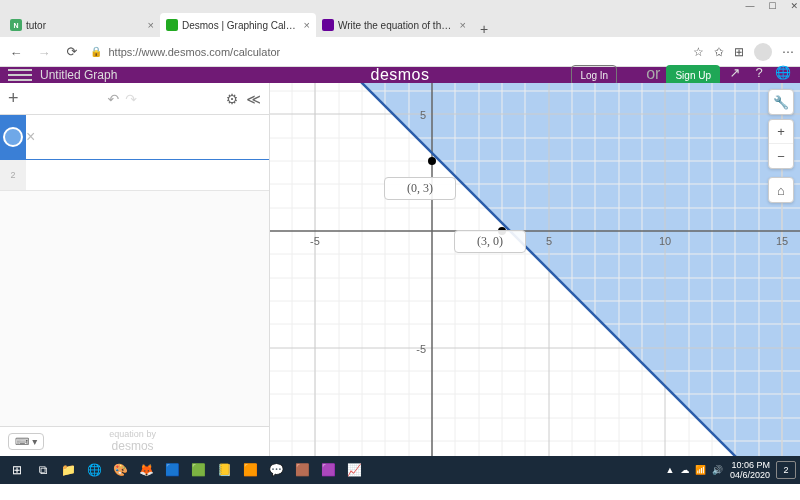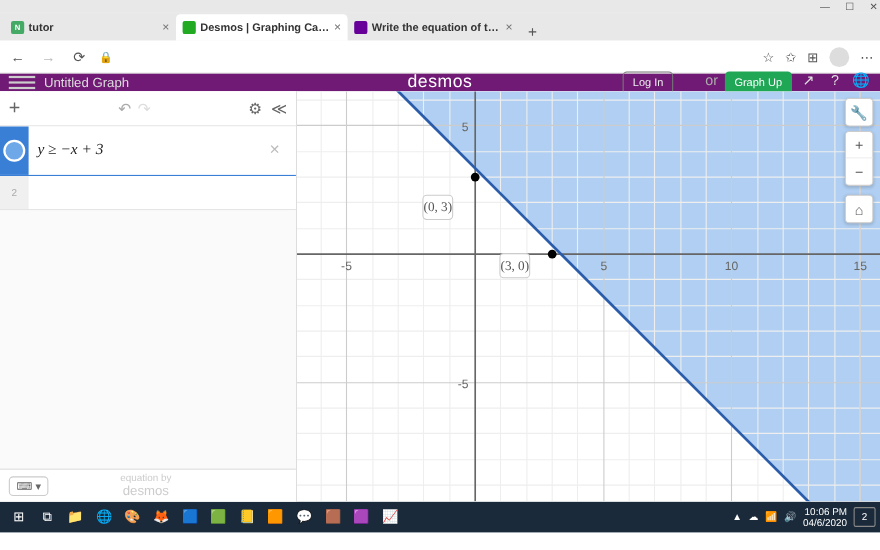--- a/index.html
+++ b/index.html
@@ -5,21 +5,21 @@
 * { margin: 0; padding: 0; box-sizing: border-box; }
 body { font-family: -apple-system, BlinkMacSystemFont, "Segoe UI", Arial, sans-serif; width: 800px; height: 500px; overflow: hidden; background: #fff; }
 
 
 .chrome-titlebar { height: 11px; background: #e8e8e8; display: flex; justify-content: flex-end; align-items: center; padding-right: 2px; gap: 14px; }
 .chrome-titlebar span { font-size: 9px; color: #555; }
 .tabs-bar { height: 26px; background: #e8e8e8; display: flex; align-items: flex-end; padding-left: 4px; }
 .tab { height: 24px; width: 156px; display: flex; align-items: center; padding: 0 6px; font-size: 10px; color: #333; border-top-left-radius: 4px; border-top-right-radius: 4px; gap: 4px; position: relative; }
 .tab.active { background: #fff; }
 .tab .favicon { width: 12px; height: 12px; border-radius: 2px; flex-shrink: 0; }
-.tab .tab-title { flex: 1; white-space: nowrap; overflow: hidden; text-overflow: ellipsis; font-weight: bold; }
+.tab .tab-title { flex: 1; white-space: nowrap; overflow: hidden; text-overflow: ellipsis; }
 .tab .tab-close { font-size: 11px; color: #777; }
 .fav-no { background: linear-gradient(45deg,#4a6,#4a6); display:flex;align-items:center;justify-content:center;color:#fff;font-size:7px;font-weight:bold; }
 .fav-des { background: #2a2; }
 .fav-y { background: #609; }
 .new-tab { width: 24px; text-align: center; font-size: 14px; color: #555; }
 
 .addr-bar { height: 30px; background: #fff; border-bottom: 1px solid #ddd; display: flex; align-items: center; padding: 0 6px; gap: 8px; }
 .addr-bar .nav-ico { width: 20px; text-align: center; font-size: 13px; color: #555; }
 .url-box { flex: 1; display: flex; align-items: center; gap: 6px; font-size: 11px; color: #666; }
 .url-box .lock { font-size: 10px; }
@@ -28,21 +28,21 @@
 .avatar-circ { width: 18px; height: 18px; border-radius: 50%; background: #ddd; }
 
 
 .des-header { height: 16px; background: #701a75; display: flex; align-items: center; color: #fff; padding: 0 8px; }
 .hamburger { width: 24px; display:flex; flex-direction:column; gap:3px; }
 .hamburger div { height:2px; background:#ccc; }
 .graph-title { margin-left: 8px; font-size: 12px; color: #ddd; }
 .des-logo { position:absolute; left:50%; transform:translateX(-50%); font-size: 16px; color: #fff; letter-spacing: 0.5px; font-weight: 400; }
 .des-header-right { margin-left: auto; display: flex; align-items: flex-start; gap: 6px; }
 .btn-outline { border: 1px solid #777; padding: 4px 8px; border-radius: 4px; font-size: 10px; color: #eee; }
-.or { font-size: 13px; color: #aaa; padding-left: 23px; }
+.or { font-size: 16px; color: #aaa; padding-left: 23px; }
 .btn-green { background: #1fa756; padding: 5px 9px; border-radius: 4px; font-size: 10px; color: #fff; }
 .hdr-ico { font-size: 13px; color: #ddd; width:18px; text-align:center;}
 
 
 .main { display: flex; height: calc(100% - 99px - 28px); position: relative; }
 .left-panel { width: 270px; border-right: 1px solid #ddd; display: flex; flex-direction: column; background:#fafafa; }
 .expr-toolbar { height: 32px; display: flex; align-items: center; padding: 0 8px; border-bottom: 1px solid #ddd; background:#fff;}
 .expr-toolbar .plus { font-size: 18px; color: #666; }
 .expr-toolbar .center { flex: 1; display:flex; justify-content:center; gap:6px; font-size:14px; color:#aaa;}
 .expr-toolbar .right { display:flex; gap:8px; font-size:14px; color:#666;}
@@ -61,21 +61,21 @@
 
 
 .graph { flex: 1; position: relative; overflow: hidden; background:#fff; }
 .graph svg { position:absolute; top:0; left:0; }
 .graph-ctrl { position:absolute; right:6px; background:#fff; border:1px solid #ccc; border-radius:4px; box-shadow:0 1px 3px rgba(0,0,0,.15); font-size:13px; color:#555; display:flex; flex-direction:column; }
 .graph-ctrl.top1 { top: 6px; }
 .graph-ctrl.top2 { top: 36px; }
 .graph-ctrl.top3 { top: 94px; }
 .graph-ctrl div { width:24px; height:24px; display:flex; align-items:center; justify-content:center; border-bottom:1px solid #eee; }
 .graph-ctrl div:last-child { border-bottom:none; }
-.pt-label { position:absolute; background:rgba(255,255,255,.9); border:1px solid #ccc; border-radius:4px; padding:3px 0; font-family:"Times New Roman",serif; font-size:12px; color:#555; }
+.pt-label { position:absolute; background:rgba(255,255,255,.9); border:1px solid #ccc; border-radius:4px; padding:3px 22px; font-family:"Times New Roman",serif; font-size:12px; color:#555; }
 
 
 .taskbar { height: 28px; background: #1a2a3a; display:flex; align-items:center; padding: 0 4px; }
 .tb-ico { width:26px; height:24px; display:flex; align-items:center; justify-content:center; color:#fff; font-size:12px; }
 .tb-right { margin-left:auto; display:flex; align-items:center; gap:6px; color:#fff; font-size:9px; }
 .tb-clock { text-align:right; line-height:1.15; font-size:9px; }
 .tb-notif { width:20px; height:18px; border:1px solid #888; border-radius:2px; display:flex;align-items:center;justify-content:center; font-size:9px; color:#fff;}
 </style>
 </head>
 <body>
@@ -104,20 +104,21 @@
   </div>
   <div class="new-tab">+</div>
 </div>
 
 <div class="addr-bar">
   <div class="nav-ico">←</div>
   <div class="nav-ico" style="color:#bbb">→</div>
   <div class="nav-ico">⟳</div>
   <div class="url-box">
     <span class="lock">🔒</span>
+    <span>https://www.desmos.com/calculator</span>
   </div>
   <div class="addr-right">
     <span>☆</span>
     <span>✩</span>
     <span>⊞</span>
     <div class="avatar-circ"></div>
     <span>⋯</span>
   </div>
 </div>
 
@@ -125,21 +126,21 @@
   <div class="hamburger">
       <div></div>
       <div></div>
       <div></div>
     </div>
   <div class="graph-title">Untitled Graph</div>
   <div class="des-logo">desmos</div>
   <div class="des-header-right">
     <div class="btn-outline">Log In</div>
     <div class="or">or</div>
-    <div class="btn-green">Graph Up</div>
+    <div class="btn-green">Sign Up</div>
     <div class="hdr-ico">↗</div>
     <div class="hdr-ico">?</div>
     <div class="hdr-ico">🌐</div>
   </div>
 </div>
 
 <div class="main">
 
   <div class="left-panel">
     <div class="expr-toolbar">
@@ -149,21 +150,20 @@
         <span style="color:#ddd">↷</span>
       </div>
       <div class="right">
         <span>⚙</span>
         <span>≪</span>
       </div>
     </div>
     <div class="expr-list">
       <div class="expr-row active">
         <div class="expr-badge active"></div>
-        <div class="expr-input">y ≥ −x + 3</div>
         <div class="expr-del">×</div>
       </div>
       <div class="expr-row empty">
         <div class="expr-badge">2</div>
         <div class="expr-input"></div>
       </div>
     </div>
     <div class="left-footer">
       <div class="kbd-btn">⌨ ▾</div>
       <div class="powered">

